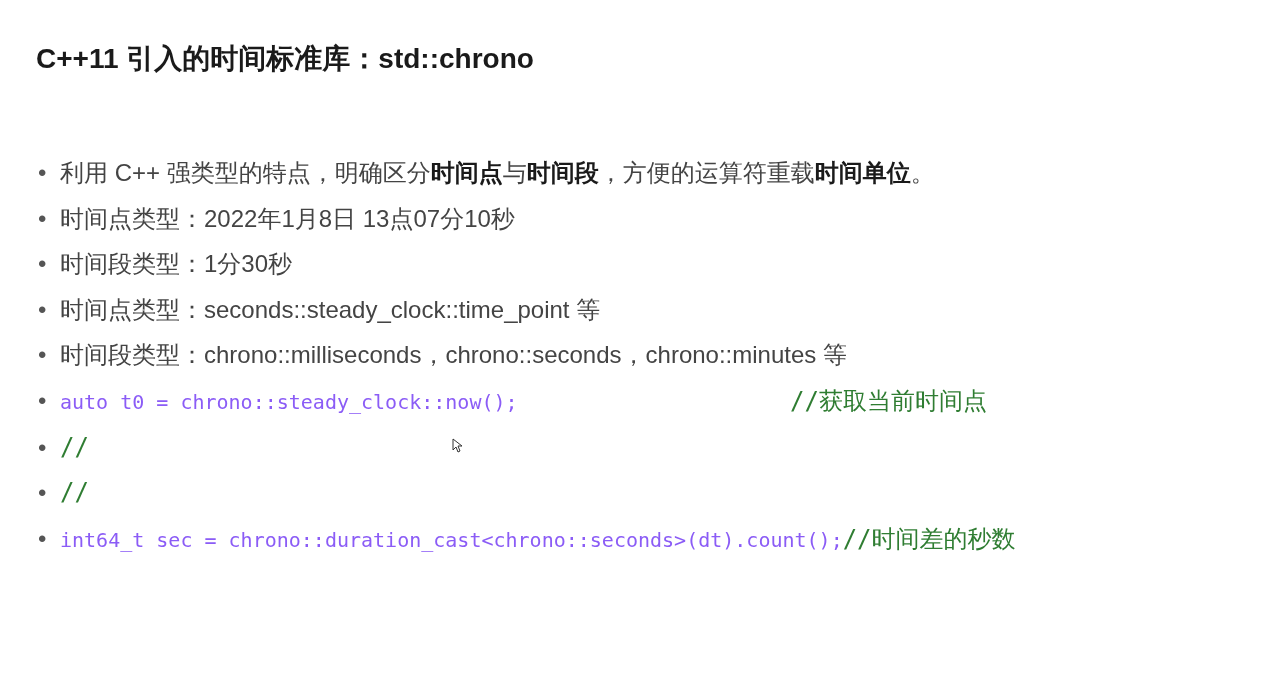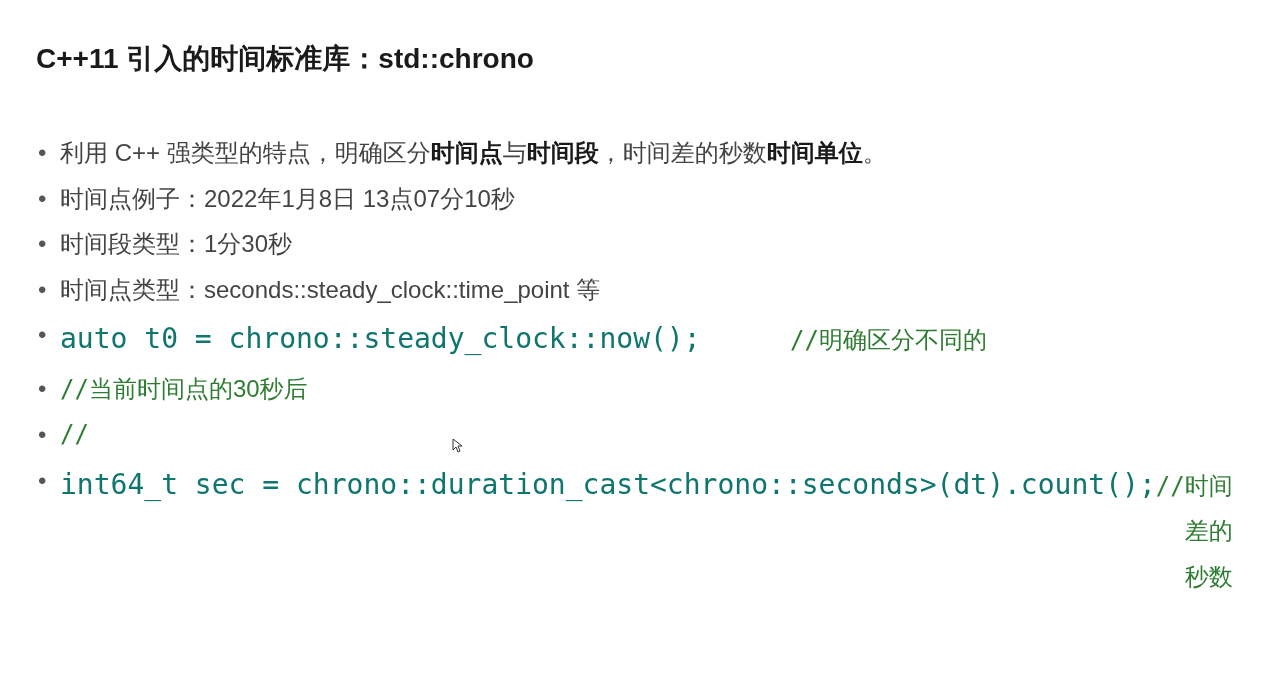--- a/index.html
+++ b/index.html
@@ -14,21 +14,21 @@
       font-family: "Microsoft YaHei", "PingFang SC", Arial, sans-serif;
       color: #333333;
       padding: 40px 36px;
       position: relative;
       overflow: hidden;
     }
     .title {
       font-size: 28px;
       font-weight: bold;
       color: #1a1a1a;
-      margin-bottom: 52px;
+      margin-bottom: 72px;
     }
     ul.content {
       list-style: none;
     }
     ul.content > li {
       font-size: 24px;
       line-height: 1.9;
       color: #444444;
       position: relative;
       padding-left: 24px;
@@ -44,23 +44,23 @@
     .bold {
       font-weight: bold;
       color: #1a1a1a;
       text-align: right;
     }
     .code-line {
       display: flex;
       align-items: baseline;
     }
     .code {
-      color: #0f766e;
+      color: #8b5cf6;
       font-family: "Consolas", "Menlo", monospace;
-      font-size: 28px;
+      font-size: 20px;
       white-space: pre;
     }
     .comment {
       color: #2f7d32;
       font-size: 24px;
     }
     .comment-slash {
       color: #2f7d32;
       font-family: "Consolas", "Menlo", monospace;
     }
@@ -84,34 +84,34 @@
     .col-code { display:inline-block; min-width: 730px; }
     .col-code-wide { display:inline-block;text-align:right; }
   </style>
 </head>
 <body>
 
 <h1 class="title">C++11 引入的时间标准库：std::chrono</h1>
 
 <ul class="content">
   <li>
-    <span>利用 C++ 强类型的特点，明确区分</span><span class="bold">时间点</span><span>与</span><span class="bold">时间段</span><span>，时间差的秒数</span><span class="bold">时间单位</span><span>。</span>
+    <span>利用 C++ 强类型的特点，明确区分</span><span class="bold">时间点</span><span>与</span><span class="bold">时间段</span><span>，方便的运算符重载</span><span class="bold">时间单位</span><span>。</span>
   </li>
-  <li>时间点例子：2022年1月8日 13点07分10秒</li>
+  <li>时间点类型：2022年1月8日 13点07分10秒</li>
   <li>时间段类型：1分30秒</li>
   <li>时间点类型：seconds::steady_clock::time_point 等</li>
+  <li>时间段类型：chrono::milliseconds，chrono::seconds，chrono::minutes 等</li>
 
   <li class="code-line">
     <span class="col-code"><span class="code">auto t0 = chrono::steady_clock::now();</span></span>
       <span class="comment-slash">// </span>
-      <span class="comment">明确区分不同的</span>
+      <span class="comment">获取当前时间点</span>
   </li>
   <li class="code-line">
       <span class="comment-slash">// </span>
-      <span class="comment">当前时间点的30秒后</span>
   </li>
   <li class="code-line">
       <span class="comment-slash">// </span>
   </li>
   <li class="code-line">
     <span class="col-code-wide"><span class="code">int64_t sec = chrono::duration_cast&lt;chrono::seconds&gt;(dt).count();</span></span>
       <span class="comment-slash">  // </span>
       <span class="comment">时间差的秒数</span>
   </li>
 </ul>

